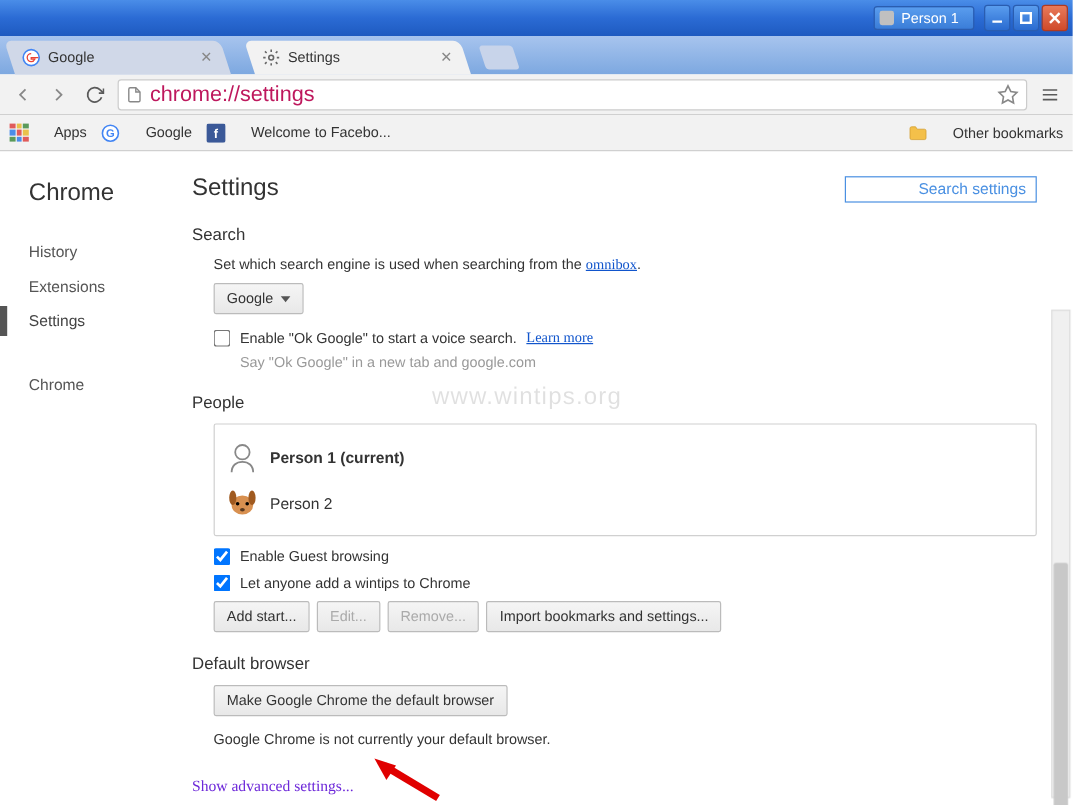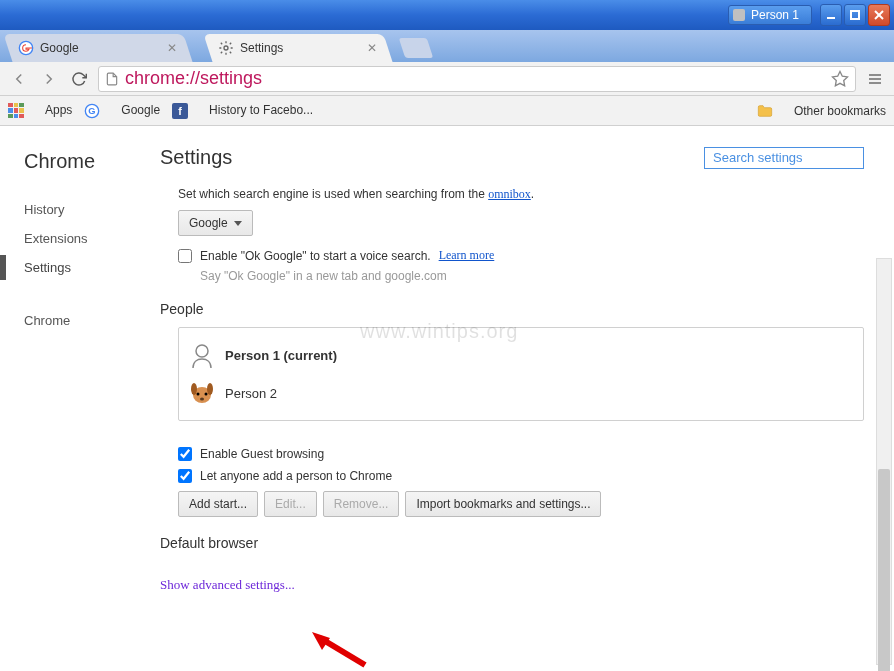--- a/index.html
+++ b/index.html
@@ -57,38 +57,38 @@
 .sidebar-title { font-size: 20px; font-weight: 400; color: #333; margin-bottom: 22px; }
 .sidebar-item { font-size: 13px; color: #555; padding: 7px 0; cursor: pointer; position: relative; }
 .sidebar-item.active { color: #444; }
 .sidebar-item.active::before { content: ""; position: absolute; left: -24px; top: 2px; bottom: 2px; width: 6px; background: #555; }
 .sidebar-spacer { height: 24px; }
 
 
 .main { flex: 1; padding: 20px 30px 20px 0; overflow-y: auto; position: relative; }
 .main-header { display: flex; align-items: center; margin-bottom: 18px; }
 .main-title { font-size: 20px; color: #333; flex: 1; }
-.search-box { width: 160px; height: 22px; border: 1px solid #4a90e2; padding: 0 8px; font-size: 13px; color: #4a90e2; outline: none; }
+.search-box { width: 160px; height: 22px; border: 1px solid #4a90e2; padding: 0 8px; font-size: 13px; color: #4a90e2; outline: none; text-align: right; }
 .search-box::placeholder { color: #4a90e2; }
 
 .section-title { font-size: 14px; color: #333; margin-bottom: 10px; margin-top: 18px; }
 .section-body { padding-left: 18px; }
 .desc { font-size: 12px; color: #333; margin-bottom: 8px; }
 .desc a, .link { color: #1155cc; text-decoration: underline; cursor: pointer; font-family: Liberation Serif, serif; }
 
 .btn-row { display: flex; gap: 6px; margin-bottom: 12px; flex-wrap: wrap; }
 .btn { background: linear-gradient(to bottom, #f5f5f5, #e8e8e8); border: 1px solid #bbb; border-radius: 2px; padding: 5px 10px; font-size: 12px; color: #333; cursor: pointer; display: flex; align-items: center; gap: 4px; }
 .btn:disabled { color: #aaa; cursor: default; }
 .btn .caret { width: 0; height: 0; border-left: 4px solid transparent; border-right: 4px solid transparent; border-top: 5px solid #555; margin-left: 2px; }
 
 .check-row { display: flex; align-items: center; gap: 8px; font-size: 12px; color: #333; margin-bottom: 8px; }
 .check-row input[type=checkbox] { width: 14px; height: 14px; cursor: pointer; }
 .check-hint { font-size: 12px; color: #999; margin-left: 22px; margin-top: -2px; }
 
-.people-box { border: 1px solid #d0d0d0; border-radius: 2px; padding: 8px 10px; margin-bottom: 26px; }
+.people-box { border: 1px solid #d0d0d0; border-radius: 2px; padding: 8px 10px; margin-bottom: 10px; }
 .person-row { display: flex; align-items: center; gap: 10px; padding: 6px 0; font-size: 13px; color: #333; cursor: pointer; }
 .person-row.current { font-weight: bold; }
 .avatar { width: 26px; height: 26px; border-radius: 3px; display: flex; align-items: center; justify-content: center; }
 
 .adv-link { color: #6d28d9; font-size: 13px; cursor: pointer; margin-top: 16px; display: inline-block; font-family: Liberation Serif, serif; }
 
 
 .red-arrow { position: absolute; left: 310px; top: 630px; pointer-events: none; }
 
 
@@ -196,21 +196,21 @@
         <circle cx="12" cy="12" r="10" fill="#fff" stroke="#4285f4" stroke-width="2"></circle>
         <text x="12" y="17" font-size="14" text-anchor="middle" fill="#4285f4" font-family="Arial" font-weight="bold">G</text>
       </svg>
     <span>Google</span>
   </div>
   <div class="bm-item">
     <svg class="favicon" viewBox="0 0 24 24">
         <rect width="24" height="24" rx="3" fill="#3b5998"></rect>
         <text x="12" y="18" font-size="16" text-anchor="middle" fill="#fff" font-family="Arial" font-weight="bold">f</text>
       </svg>
-    <span>History to Facebo...</span>
+    <span>Welcome to Facebo...</span>
   </div>
   <div class="bm-spacer"></div>
   <div class="bm-item">
     <svg class="folder-icon" viewBox="0 0 24 20">
         <path d="M2 4a2 2 0 012-2h5l2 3h9a2 2 0 012 2v9a2 2 0 01-2 2H4a2 2 0 01-2-2V4z" fill="#f4c04a" stroke="#d4a030"></path>
       </svg>
     <span>Other bookmarks</span>
   </div>
 </div>
 
@@ -224,20 +224,21 @@
     <div class="sidebar-item">Chrome</div>
   </div>
 
   <div class="main">
     <div class="main-header">
       <div class="main-title">Settings</div>
       <input class="search-box" type="text" placeholder="Search settings" style="">
     </div>
 
     
+    <div class="section-title">Search</div>
     <div class="section-body">
       <div class="desc">
         <span>Set which search engine is used when searching from the </span><a class="link">omnibox</a>.
       </div>
       <div class="btn-row">
         <button class="btn">
             <span>Google</span>
             <span class="caret"></span>
           </button>
       </div>
@@ -271,32 +272,38 @@
             </svg>
           <span>Person 2</span>
         </div>
       </div>
       <div class="check-row">
         <input type="checkbox" checked="" style="">
         <span>Enable Guest browsing</span>
       </div>
       <div class="check-row">
         <input type="checkbox" checked="" style="">
-        <span>Let anyone add a person to Chrome</span>
+        <span>Let anyone add a wintips to Chrome</span>
       </div>
       <div class="btn-row">
         <button class="btn">Add start...</button>
         <button class="btn" disabled="">Edit...</button>
         <button class="btn" disabled="">Remove...</button>
         <button class="btn">Import bookmarks and settings...</button>
       </div>
     </div>
 
     
     <div class="section-title">Default browser</div>
+    <div class="section-body">
+      <div class="btn-row">
+        <button class="btn">Make Google Chrome the default browser</button>
+      </div>
+      <div class="desc">Google Chrome is not currently your default browser.</div>
+    </div>
 
     <a class="adv-link">Show advanced settings...</a>
   </div>
 
   <div class="scrollbar">
     <div class="scrollbar-thumb"></div>
   </div>
 </div>
 
 <div class="watermark">www.wintips.org</div>

